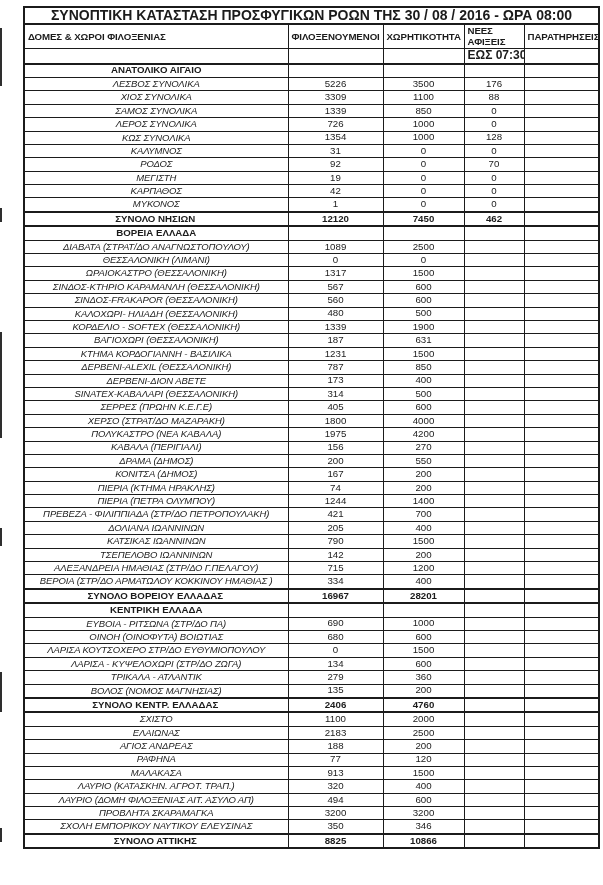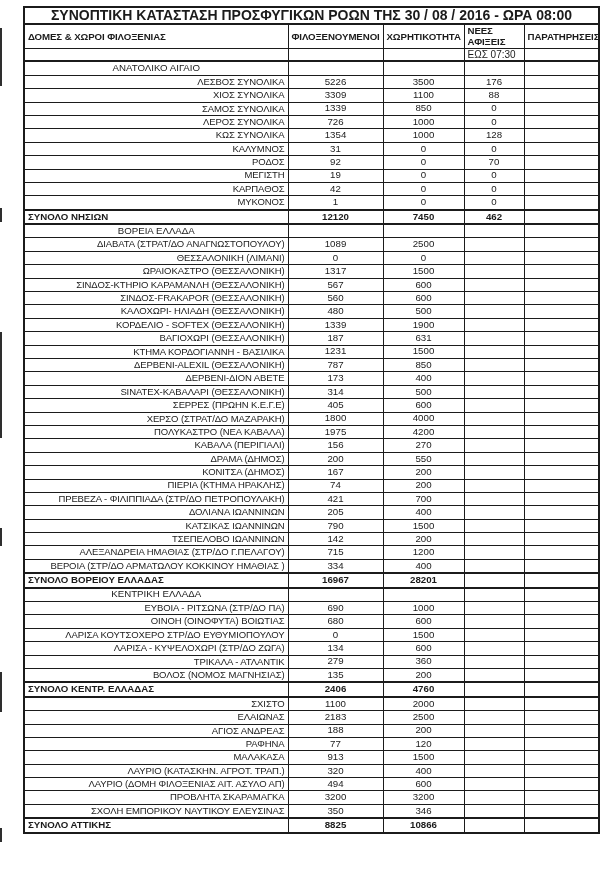--- a/index.html
+++ b/index.html
@@ -40,33 +40,34 @@
     height: 23px;
     font-weight: bold;
     font-size: 9.7px;
     letter-spacing: -0.1px;
     white-space: normal;
     line-height: 1.08;
   }
   .sub-row td {
     height: 11px;
     border-bottom-width: 2px;
-    font-weight: normal;
-    font-size: 10px;
+    font-weight: bold;
+    text-align: center;
+    font-size: 12px;
   }
   .body-row td { height: 12.4px; }
-  .name-cell { text-align: right; font-size: 9.5px; letter-spacing: -0.1px; }
+  .name-cell { text-align: center; font-size: 9.5px; letter-spacing: -0.1px; font-style: italic; }
   .num { text-align: center; }
-  .section-row td:first-child { font-weight: normal; text-align: center; font-size: 9.7px; }
+  .section-row td:first-child { font-weight: bold; text-align: center; font-size: 9.7px; }
   .total-row td {
     font-weight: bold;
     border-top-width: 2px;
     border-bottom-width: 2px;
   }
-  .total-row td:first-child { text-align: left; padding-right: 5px; font-size: 9.7px; }
+  .total-row td:first-child { text-align: center; padding-right: 5px; font-size: 9.7px; }
 </style>
 </head>
 <body>
 
 <div class="page">
   <div class="artifact" style="top:28px;  height:58px;"></div>
   <div class="artifact" style="top:208px; height:14px;"></div>
   <div class="artifact" style="top:332px; height:106px;"></div>
   <div class="artifact" style="top:528px; height:18px;"></div>
   <div class="artifact" style="top:672px; height:40px;"></div>
@@ -316,20 +317,27 @@
           <td class="num"></td>
         </tr>
         <tr class="body-row data-row">
           <td class="name-cell">ΠΙΕΡΙΑ (ΚΤΗΜΑ ΗΡΑΚΛΗΣ)</td>
           <td class="num">74</td>
           <td class="num">200</td>
           <td class="num"></td>
           <td class="num"></td>
         </tr>
         <tr class="body-row data-row">
+          <td class="name-cell">ΠΙΕΡΙΑ (ΠΕΤΡΑ ΟΛΥΜΠΟΥ)</td>
+          <td class="num">1244</td>
+          <td class="num">1400</td>
+          <td class="num"></td>
+          <td class="num"></td>
+        </tr>
+        <tr class="body-row data-row">
           <td class="name-cell">ΠΡΕΒΕΖΑ - ΦΙΛΙΠΠΙΑΔΑ (ΣΤΡ/ΔΟ ΠΕΤΡΟΠΟΥΛΑΚΗ)</td>
           <td class="num">421</td>
           <td class="num">700</td>
           <td class="num"></td>
           <td class="num"></td>
         </tr>
         <tr class="body-row data-row">
           <td class="name-cell">ΔΟΛΙΑΝΑ ΙΩΑΝΝΙΝΩΝ</td>
           <td class="num">205</td>
           <td class="num">400</td>

